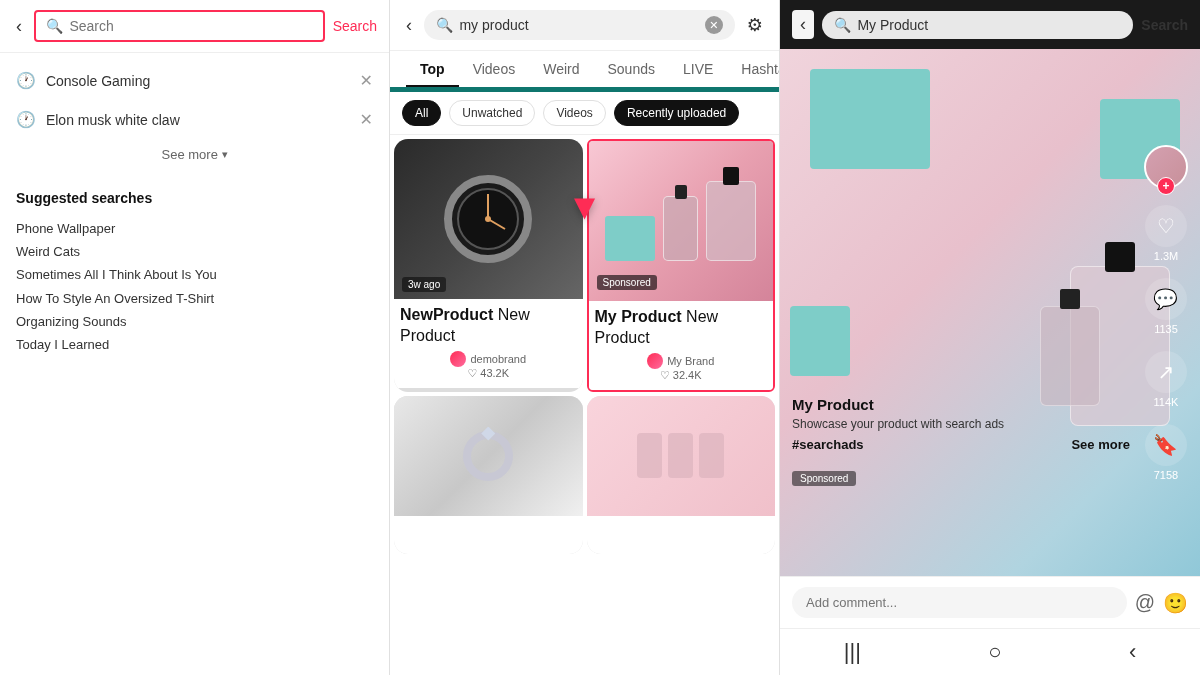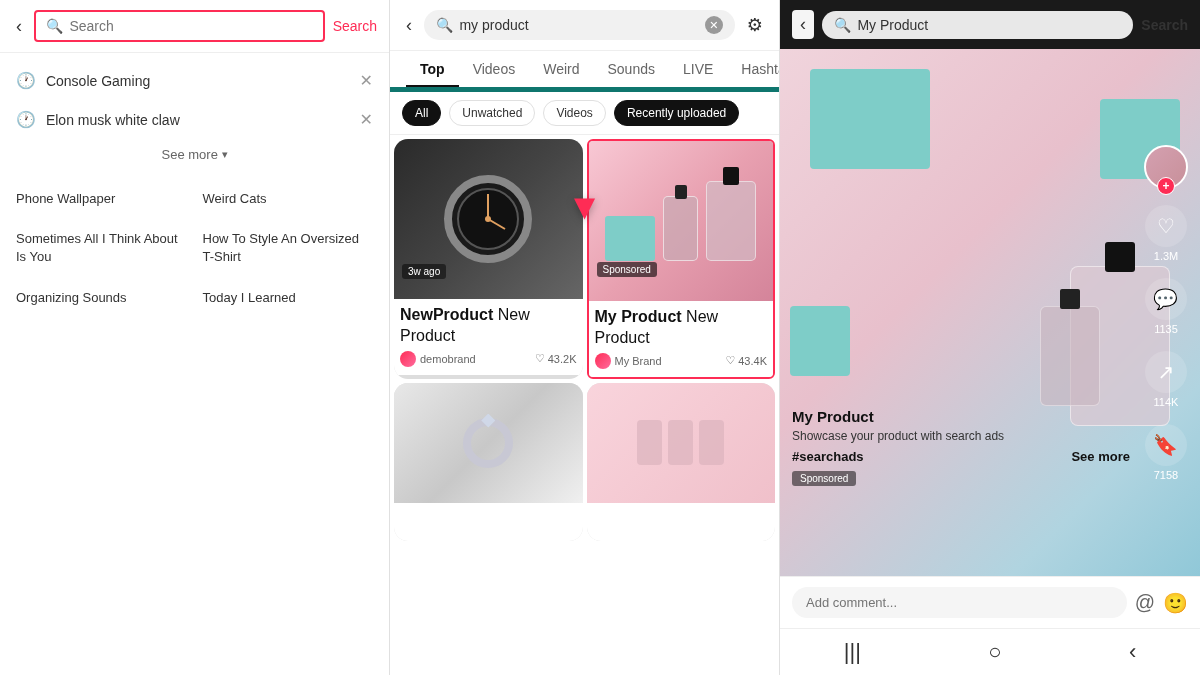--- a/index.html
+++ b/index.html
@@ -111,22 +111,22 @@
       padding: 12px 16px;
     }
     .suggested-title {
       font-size: 14px;
       font-weight: 700;
       color: #111;
       margin-bottom: 14px;
     }
     .suggested-grid {
       display: grid;
-      grid-template-columns: 1fr 1fr;
-      gap: 22px 16px;
+      grid-template-columns: 1fr;
+      gap: 5px 16px;
     }
     .suggested-item {
       font-size: 13px;
       color: #333;
       cursor: pointer;
       line-height: 1.4;
     }
 
     
     .panel-2 {
@@ -316,20 +316,21 @@
       margin-bottom: 4px;
       line-height: 1.3;
     }
     .card-title strong {
       font-weight: 700;
     }
     .card-meta {
       display: flex;
       align-items: center;
       justify-content: space-between;
+      flex-direction: column;
     }
     .card-user {
       display: flex;
       align-items: center;
       gap: 4px;
     }
     .user-avatar {
       width: 16px;
       height: 16px;
       border-radius: 50%;
@@ -585,21 +586,21 @@
     }
     .video-desc {
       font-size: 12px;
       color: #333;
       margin-bottom: 6px;
     }
     .hashtag-row {
       display: flex;
       align-items: flex-start;
       justify-content: space-between;
-      margin-bottom: 4px;
+      margin-bottom: 16px;
     }
     .hashtag {
       font-size: 13px;
       font-weight: 600;
       color: #111;
     }
     .see-more-link {
       font-size: 13px;
       font-weight: 600;
       color: #111;
@@ -780,20 +781,21 @@
       </div>
       <span class="close-x">✕</span>
     </div>
     <div class="see-more-btn">
       <span>See more</span>
       <span class="chevron-down">▾</span>
     </div>
   </div>
 
   <div class="suggested-section">
+    <div class="suggested-title">Suggested searches</div>
     <div class="suggested-grid">
       <span class="suggested-item">Phone Wallpaper</span>
       <span class="suggested-item">Weird Cats</span>
       <span class="suggested-item">Sometimes All I Think About Is You</span>
       <span class="suggested-item">How To Style An Oversized T-Shirt</span>
       <span class="suggested-item">Organizing Sounds</span>
       <span class="suggested-item">Today I Learned</span>
     </div>
   </div>
 </div>
@@ -901,21 +903,21 @@
             <div class="card-title">
               <strong>My Product</strong><span> New Product</span>
             </div>
             <div class="card-meta">
               <div class="card-user">
                 <div class="user-avatar"></div>
                 <span class="user-name">My Brand</span>
               </div>
               <div class="likes">
                 <span class="heart-icon">♡</span>
-                <span>43.4K</span>
+                <span>32.4K</span>
               </div>
             </div>
           </div>
         </div>
 
         <div class="result-card">
           <div class="result-img-ring">
             <div class="ring-visual">
               <div class="ring-shape">
                 <div class="gem"></div>

